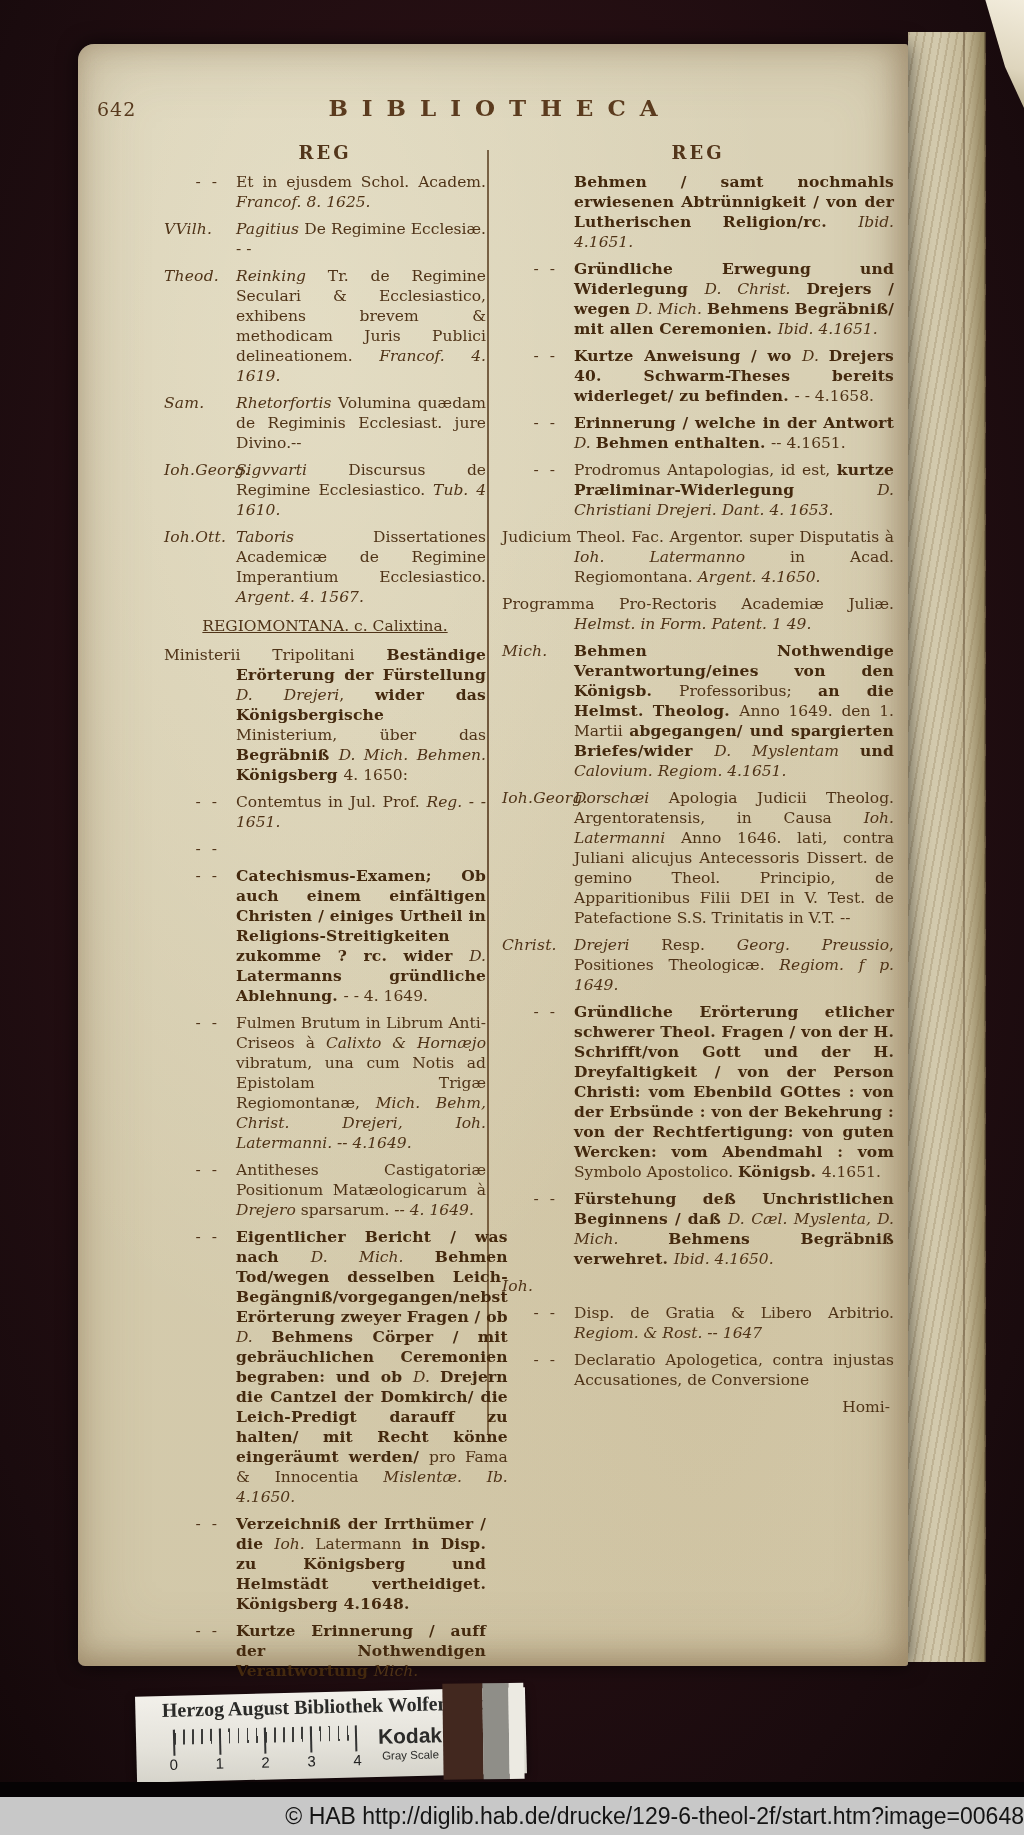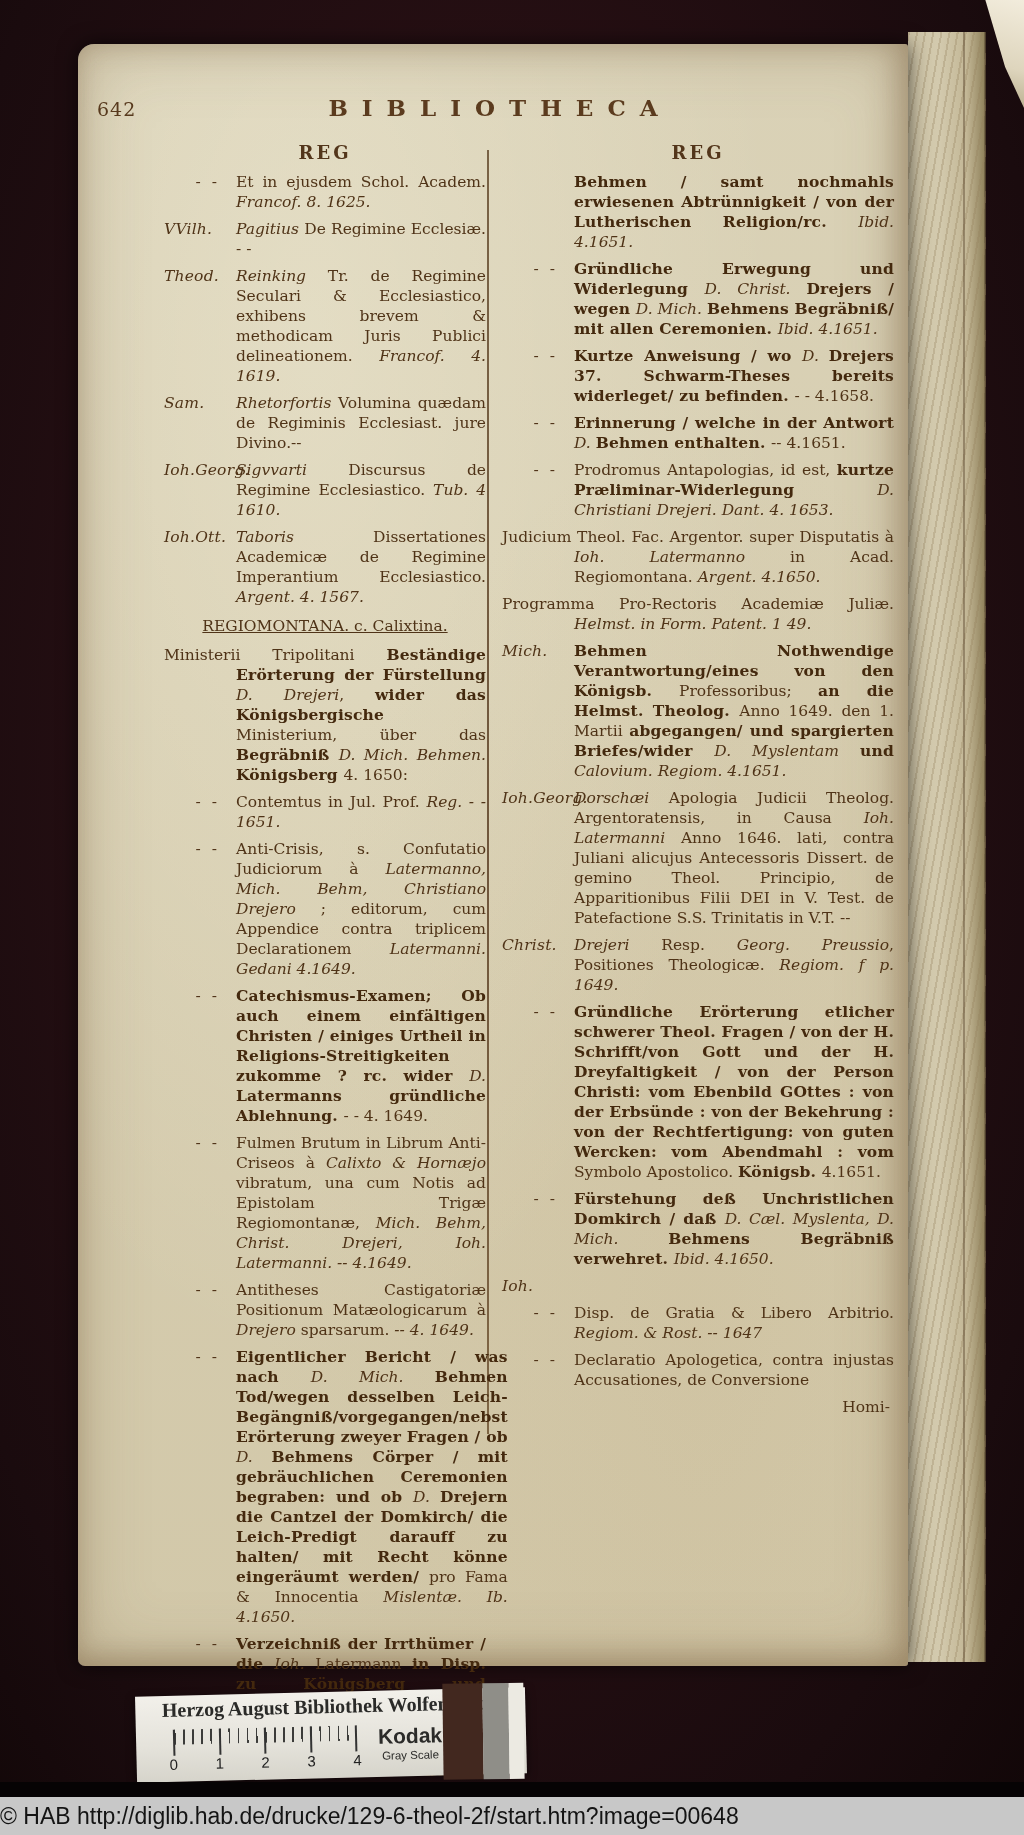--- a/index.html
+++ b/index.html
@@ -106,21 +106,21 @@
   .kodak-word{font-family:"Liberation Sans",sans-serif;font-weight:bold;font-size:21px;color:#2b2b29;}
   .kodak-sub{font-family:"Liberation Sans",sans-serif;font-size:11.5px;color:#2b2b29;margin-top:1px;}
   .patches{position:absolute;left:307px;top:-5px;height:96px;display:flex;transform:rotate(0.6deg);}
   .patch-dark{width:40px;background:#42281f;}
   .patch-gray{width:26px;background:#8f8e88;}
   .patch-white{width:15px;background:#eceae2;}
   
   .band{position:absolute;left:0;top:1782px;width:1024px;height:15px;background:#060304;}
   .url-bar{
     position:absolute;left:0;top:1797px;width:1024px;height:38px;background:#c8c8c8;
-    display:flex;align-items:center;justify-content:flex-start;
+    display:flex;align-items:center;justify-content:flex-end;
     font-family:"Liberation Sans",sans-serif;font-size:23px;color:#141414;
   }
 </style>
 </head>
 <body>
 
 <div class="photo">
 
   <div class="fore-edge"></div>
   <div class="crease"></div>
@@ -161,21 +161,20 @@
             <span class="entry-body"><span class="s-i">Taboris </span><span class="s-r">Dissertationes Academicæ de Regimine Imperantium Ecclesiastico. </span><span class="s-i">Argent. 4. 1567.</span></span>
           </div>
           <div class="entry center"><span class="s-r">REGIOMONTANA. c. Calixtina.</span></div>
           <div class="entry flush"><span class="s-r">Ministerii Tripolitani </span><span class="s-f">Beständige Erörterung der Fürstellung </span><span class="s-i">D. Drejeri</span><span class="s-r">, </span><span class="s-f">wider das Königsbergische </span><span class="s-r">Ministerium, über das </span><span class="s-f">Begräbniß </span><span class="s-i">D. Mich. Behmen. </span><span class="s-f">Königsberg </span><span class="s-r">4. 1650:</span></div>
           <div class="entry">
             <span class="entry-label dash">- -</span>
             <span class="entry-body"><span class="s-r">Contemtus in Jul. Prof. </span><span class="s-i">Reg. - - 1651.</span></span>
           </div>
           <div class="entry">
             <span class="entry-label dash">- -</span>
-            <span class="entry-body"><span class="s-r">Anti-Crisis, s. Confutatio Judiciorum à </span><span class="s-i">Latermanno, Mich. Behm, Christiano Drejero</span><span class="s-r"> ; editorum, cum Appendice contra triplicem Declarationem </span><span class="s-i">Latermanni. Gedani 4.1649.</span></span>
           </div>
           <div class="entry">
             <span class="entry-label dash">- -</span>
             <span class="entry-body"><span class="s-f">Catechismus-Examen; Ob auch einem einfältigen Christen / einiges Urtheil in Religions-Streitigkeiten zukomme ? rc. wider </span><span class="s-i">D. </span><span class="s-f">Latermanns gründliche Ablehnung. </span><span class="s-r">- - 4. 1649.</span></span>
           </div>
           <div class="entry">
             <span class="entry-label dash">- -</span>
             <span class="entry-body"><span class="s-r">Fulmen Brutum in Librum Anti-Criseos à </span><span class="s-i">Calixto &amp; Hornæjo </span><span class="s-r">vibratum, una cum Notis ad Epistolam Trigæ Regiomontanæ, </span><span class="s-i">Mich. Behm, Christ. Drejeri, Ioh. Latermanni. -- 4.1649.</span></span>
           </div>
           <div class="entry">
@@ -202,21 +201,21 @@
           <div class="entry">
             <span class="entry-label"></span>
             <span class="entry-body"><span class="s-f">Behmen / samt nochmahls erwiesenen Abtrünnigkeit / von der Lutherischen Religion/rc. </span><span class="s-i">Ibid. 4.1651.</span></span>
           </div>
           <div class="entry">
             <span class="entry-label dash">- -</span>
             <span class="entry-body"><span class="s-f">Gründliche Erwegung und Widerlegung </span><span class="s-i">D. Christ. </span><span class="s-f">Drejers / wegen </span><span class="s-i">D. Mich. </span><span class="s-f">Behmens Begräbniß/ mit allen Ceremonien. </span><span class="s-i">Ibid. 4.1651.</span></span>
           </div>
           <div class="entry">
             <span class="entry-label dash">- -</span>
-            <span class="entry-body"><span class="s-f">Kurtze Anweisung / wo </span><span class="s-i">D. </span><span class="s-f">Drejers 37. Schwarm-Theses bereits widerleget/ zu befinden. </span><span class="s-r">- - 4.1658.</span></span>
+            <span class="entry-body"><span class="s-f">Kurtze Anweisung / wo </span><span class="s-i">D. </span><span class="s-f">Drejers 40. Schwarm-Theses bereits widerleget/ zu befinden. </span><span class="s-r">- - 4.1658.</span></span>
           </div>
           <div class="entry">
             <span class="entry-label dash">- -</span>
             <span class="entry-body"><span class="s-f">Erinnerung / welche in der Antwort </span><span class="s-i">D. </span><span class="s-f">Behmen enthalten. </span><span class="s-r">-- 4.1651.</span></span>
           </div>
           <div class="entry">
             <span class="entry-label dash">- -</span>
             <span class="entry-body"><span class="s-r">Prodromus Antapologias, id est, </span><span class="s-f">kurtze Præliminar-Widerlegung </span><span class="s-i">D. Christiani Drejeri. Dant. 4. 1653.</span></span>
           </div>
           <div class="entry flush"><span class="s-r">Judicium Theol. Fac. Argentor. super Disputatis à </span><span class="s-i">Ioh. Latermanno </span><span class="s-r">in Acad. Regiomontana. </span><span class="s-i">Argent. 4.1650.</span></div>
@@ -232,21 +231,21 @@
           <div class="entry">
             <span class="entry-label">Christ.</span>
             <span class="entry-body"><span class="s-i">Drejeri </span><span class="s-r">Resp. </span><span class="s-i">Georg. Preussio</span><span class="s-r">, Positiones Theologicæ. </span><span class="s-i">Regiom. f p. 1649.</span></span>
           </div>
           <div class="entry">
             <span class="entry-label dash">- -</span>
             <span class="entry-body"><span class="s-f">Gründliche Erörterung etlicher schwerer Theol. Fragen / von der H. Schrifft/von Gott und der H. Dreyfaltigkeit / von der Person Christi: vom Ebenbild GOttes : von der Erbsünde : von der Bekehrung : von der Rechtfertigung: von guten Wercken: vom Abendmahl : vom </span><span class="s-r">Symbolo Apostolico. </span><span class="s-f">Königsb. </span><span class="s-r">4.1651.</span></span>
           </div>
           <div class="entry">
             <span class="entry-label dash">- -</span>
-            <span class="entry-body"><span class="s-f">Fürstehung deß Unchristlichen Domkirch / daß </span><span class="s-i">D. Cæl. Myslenta, D. Mich. </span><span class="s-f">Behmens Begräbniß verwehret. </span><span class="s-i">Ibid. 4.1650.</span></span>
+            <span class="entry-body"><span class="s-f">Fürstehung deß Unchristlichen Beginnens / daß </span><span class="s-i">D. Cæl. Myslenta, D. Mich. </span><span class="s-f">Behmens Begräbniß verwehret. </span><span class="s-i">Ibid. 4.1650.</span></span>
           </div>
           <div class="entry">
             <span class="entry-label">Ioh.</span>
           </div>
           <div class="entry">
             <span class="entry-label dash">- -</span>
             <span class="entry-body"><span class="s-r">Disp. de Gratia &amp; Libero Arbitrio. </span><span class="s-i">Regiom. &amp; Rost. -- 1647</span></span>
           </div>
           <div class="entry">
             <span class="entry-label dash">- -</span>

